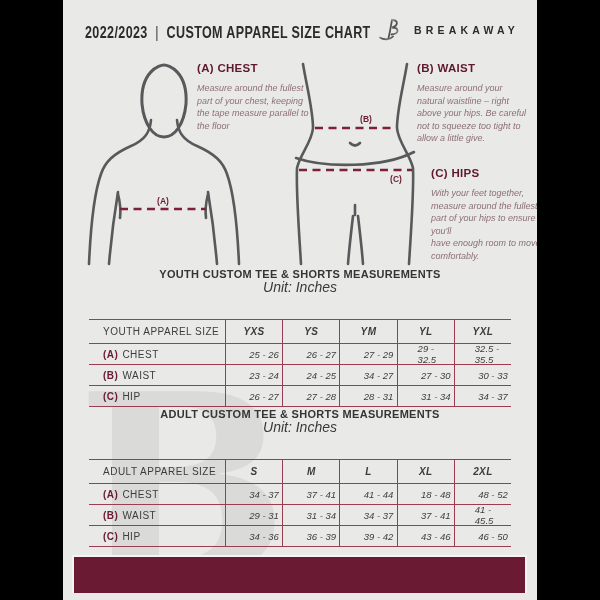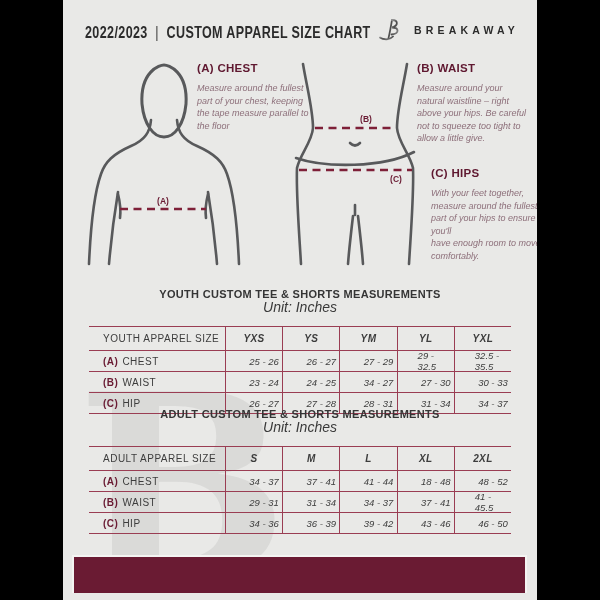--- a/index.html
+++ b/index.html
@@ -49,26 +49,26 @@
   }
   .instr-text{
     margin-top:8px; font-style:italic; font-size:9px; line-height:12.6px;
     color:var(--desc); white-space:pre-line;
   }
   .instr-a{left:134px; top:4px;  width:116px;}
   .instr-b{left:354px; top:4px;  width:110px;}
   .instr-c{left:368px; top:109px;width:112px;}
   
   .msec{position:absolute; left:0; width:474px; z-index:1; text-align:center;}
-  .sec-youth{top:288px;}
+  .sec-youth{top:268px;}
   .sec-adult{top:408px;}
   .sec-title{font-weight:bold; font-size:11px; letter-spacing:.3px; color:#353535; line-height:13px;}
   .sec-unit{font-style:italic; font-size:14px; color:#3a3a3a; line-height:13px;}
   .table{
-    width:422px; margin:12px auto 0; text-align:left;
+    width:422px; margin:25px auto 0; text-align:left;
     border-top:1.3px solid var(--line);
   }
   .trow{display:flex; border-bottom:1.3px solid var(--line); height:21px; align-items:stretch;}
   .trow.thead{height:24px;}
   .tcell{
     display:flex; align-items:center; justify-content:center;
     font-size:9.5px; color:#3c3c3c;
   }
   .tcell:not(:first-child){border-left:1.3px solid var(--line);font-style:italic;}
   .label-cell{width:136px; justify-content:flex-start; padding-left:14px; font-size:10px; letter-spacing:.5px;}

